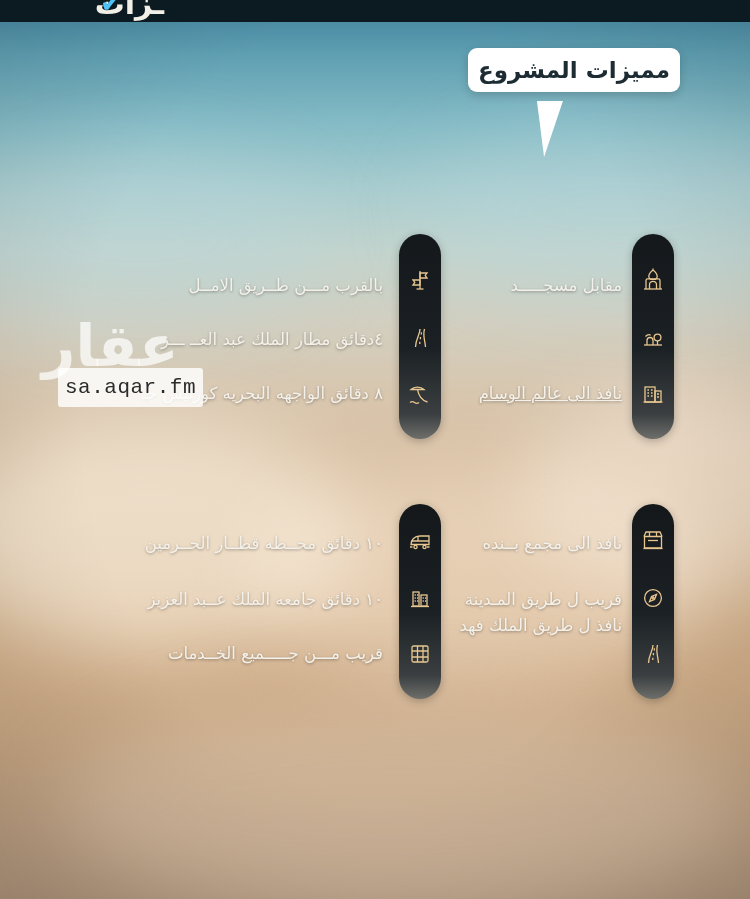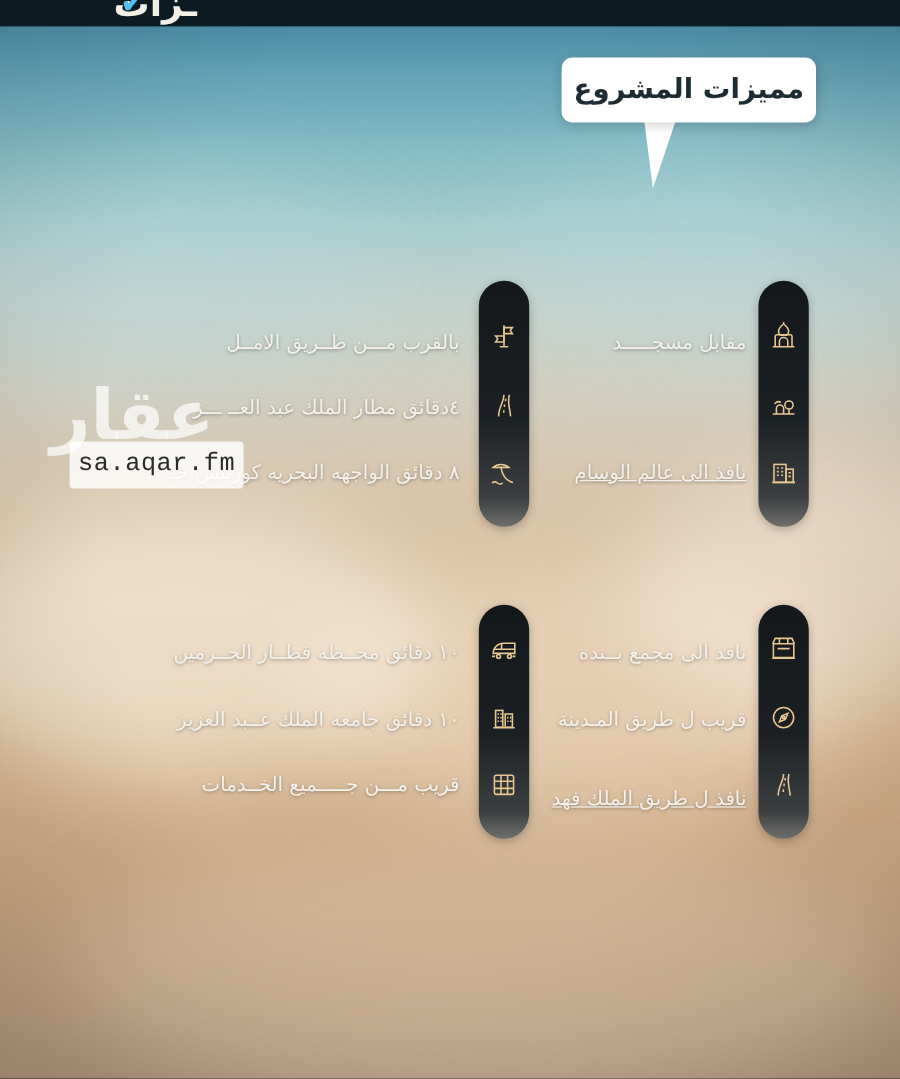--- a/index.html
+++ b/index.html
@@ -73,21 +73,21 @@
     color: #4fc3f7;
     font-size: 26px;
     font-weight: bold;
   }
   
   .bubble {
     position: absolute;
     top: 48px;
     left: 468px;
     width: 212px;
-    height: 54px;
+    height: 44px;
     background: #ffffff;
     border-radius: 9px;
     box-shadow: 0 3px 10px rgba(0,0,0,0.18);
     display: flex;
     align-items: center;
     justify-content: center;
   }
   .bubble span {
     color: #1d2b33;
     font-size: 23px;
@@ -269,21 +269,21 @@
   </div>
   <div class="feat col-right" style="top:590px;">قريب ل طريق المـدينة</div>
 
   <div class="ic" style="left:632px; top:632px;">
     <svg width="26" height="26" viewBox="0 0 26 26" fill="none" stroke="#e8c690" stroke-width="1.3">
       <path d="M8.5 22C8.5 14 13 10 13 4"></path>
       <path d="M18.5 22C18 15 15.5 11 17.5 4"></path>
       <path d="M12.8 19v-2.2M13.4 14.2V12M14.3 9.4V7.3"></path>
     </svg>
   </div>
-  <div class="feat col-right" style="top:656px;text-decoration:underline;">نافذ ل طريق الملك فهد</div>
+  <div class="feat col-right" style="top:616px;">نافذ ل طريق الملك فهد</div>
 
   <div class="ic" style="left:399px; top:518px;">
     <svg width="26" height="26" viewBox="0 0 26 26" fill="none" stroke="#e8c690" stroke-width="1.3">
       <path d="M4 17.5c0-4.5 3.5-8.5 9-8.5h9v8.5z"></path>
       <path d="M11 9.5v4.5M4.6 14h17.4"></path>
       <circle cx="8.5" cy="20" r="1.6"></circle>
       <circle cx="17.5" cy="20" r="1.6"></circle>
       <path d="M3 20h2.5M20 20h2.5"></path>
     </svg>
   </div>

